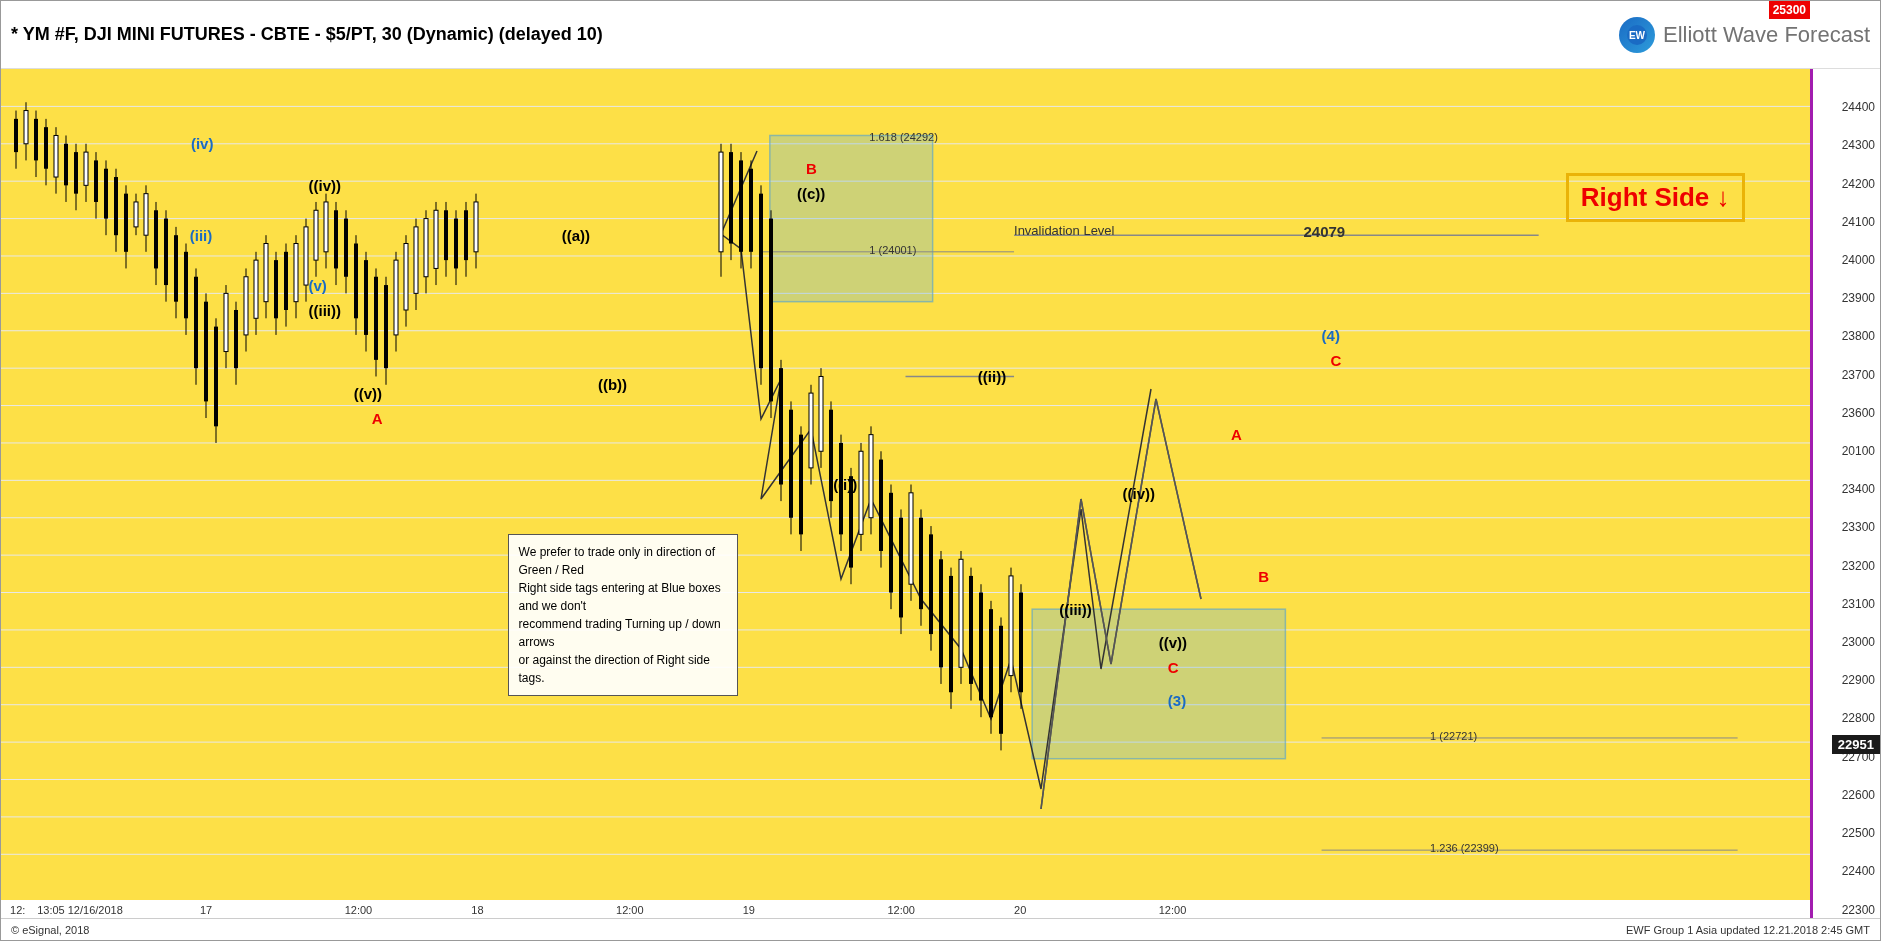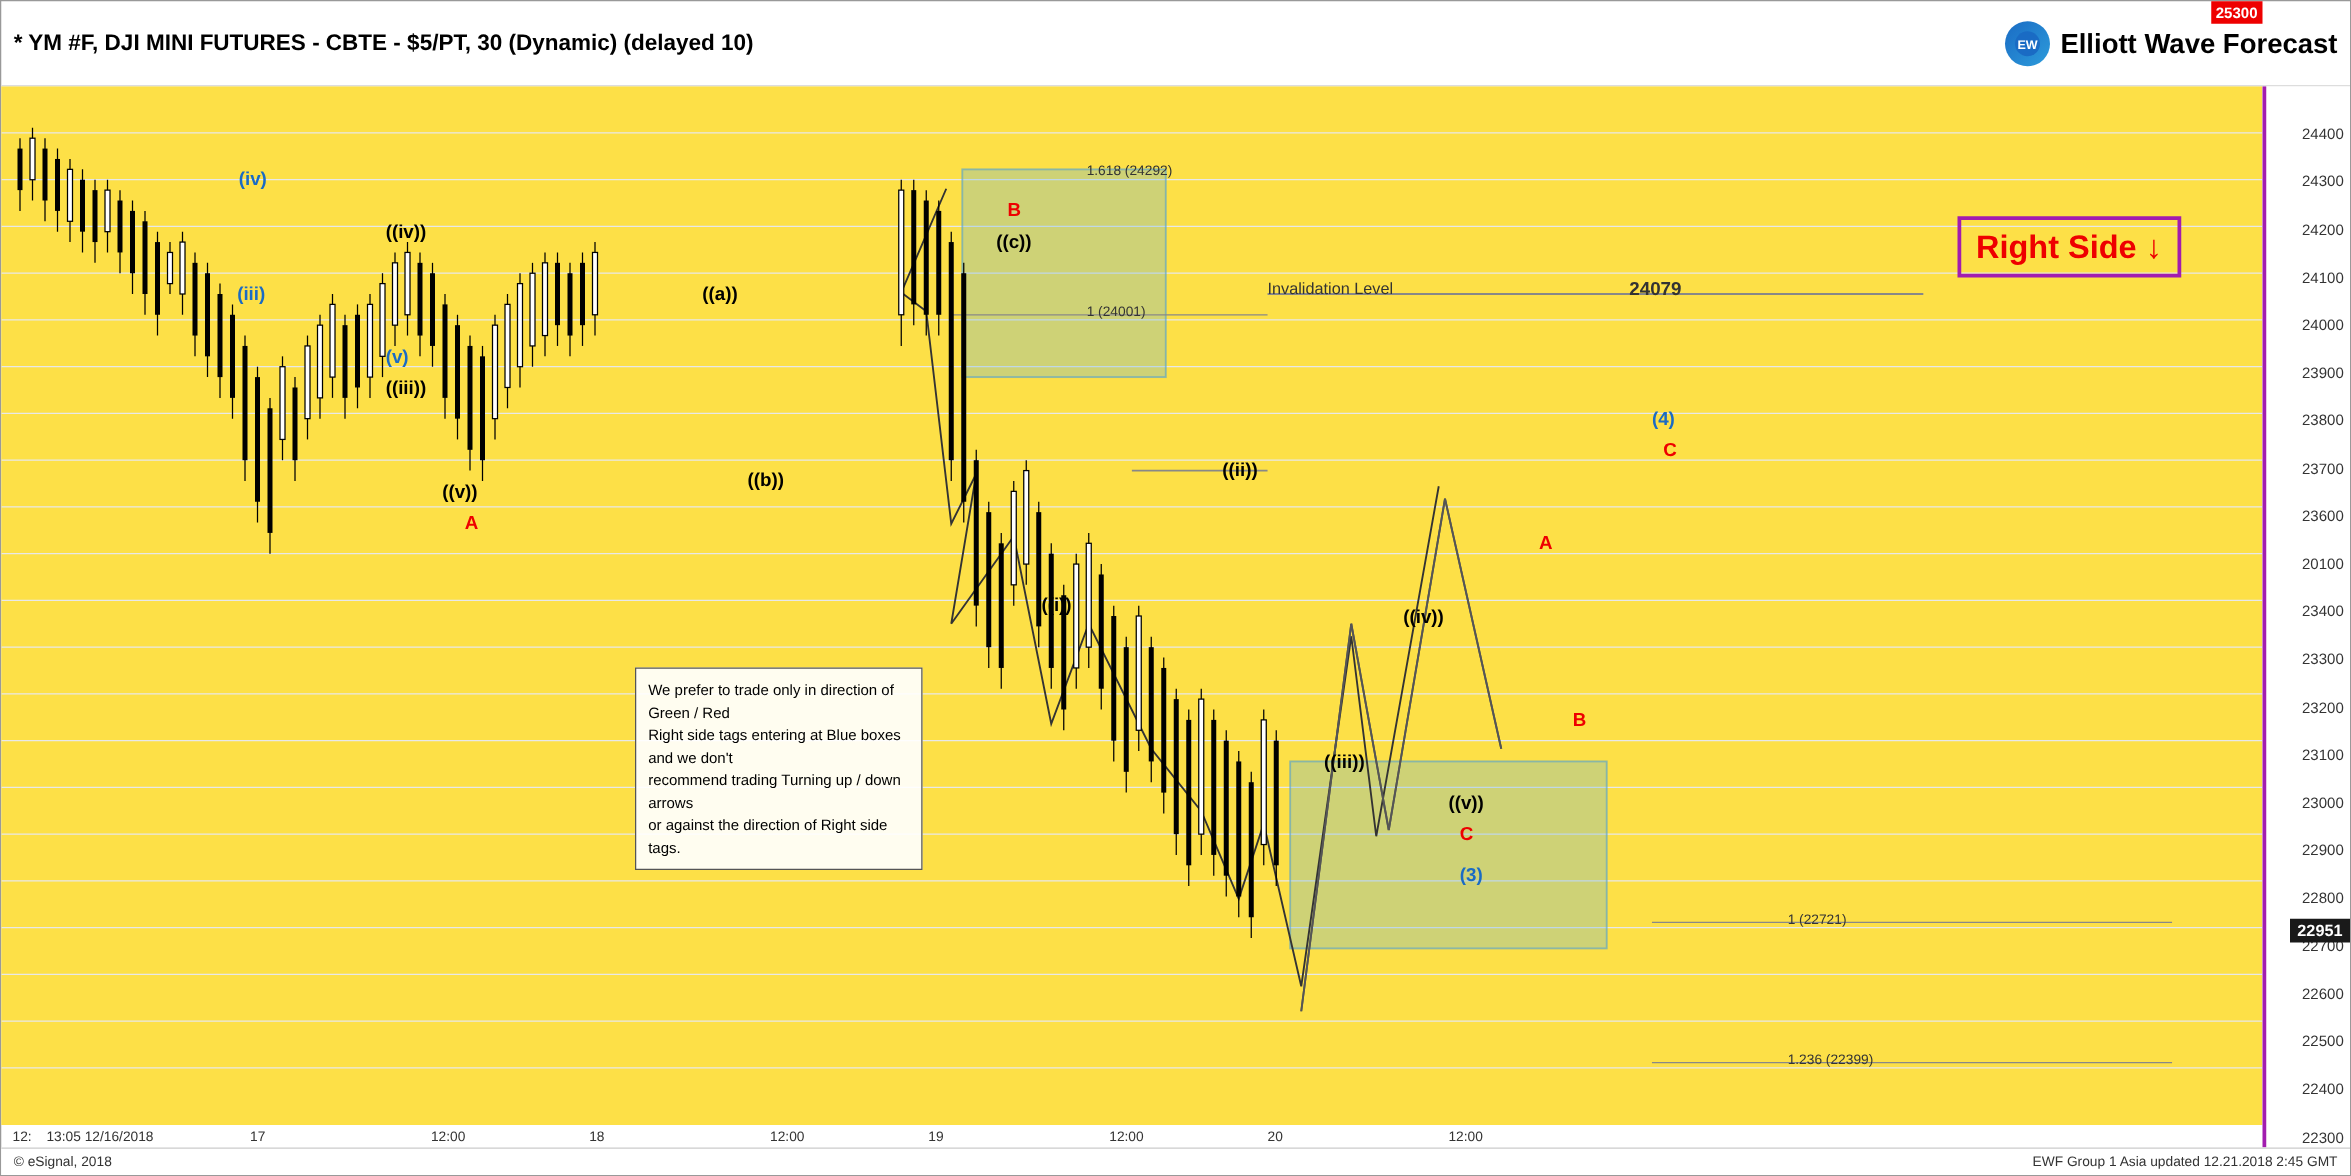--- a/index.html
+++ b/index.html
@@ -55,22 +55,22 @@
       display: flex;
       align-items: center;
       justify-content: center;
       color: white;
       font-size: 14px;
       font-weight: bold;
     }
 
     #ewf-brand-text {
       font-size: 22px;
-      font-weight: bold;
-      color: #000000;
+      font-weight: normal;
+      color: #737373;
     }
 
     
     #price-axis {
       position: absolute;
       right: 0;
       top: 68px;
       width: 70px;
       height: calc(100% - 90px);
       background: #fff;
@@ -123,21 +123,21 @@
       left: 0;
       right: 70px;
       bottom: 40px;
       background: #fde047;
       overflow: hidden;
     }
 
     
     #right-side-box {
       position: absolute;
-      border: 3px solid #a21caf;
+      border: 3px solid #eab308;
       padding: 6px 12px;
       z-index: 20;
     }
 
     #right-side-text {
       font-size: 26px;
       font-weight: bold;
       color: #e00;
     }
 

